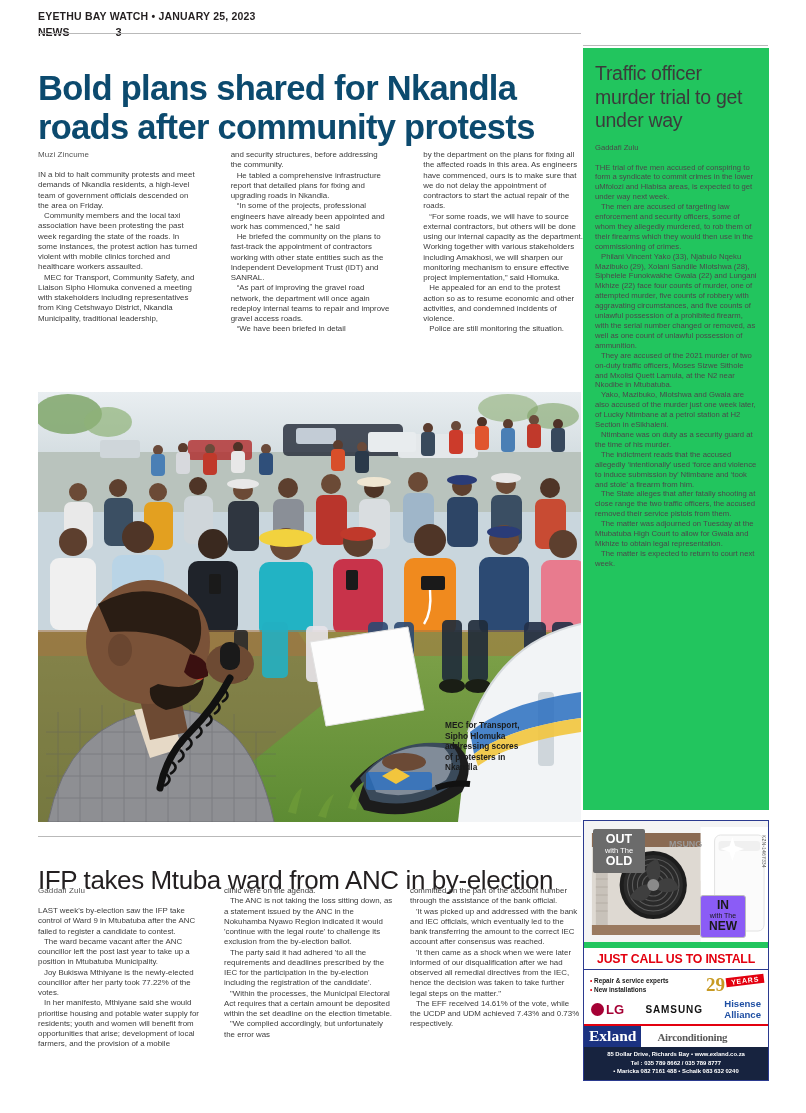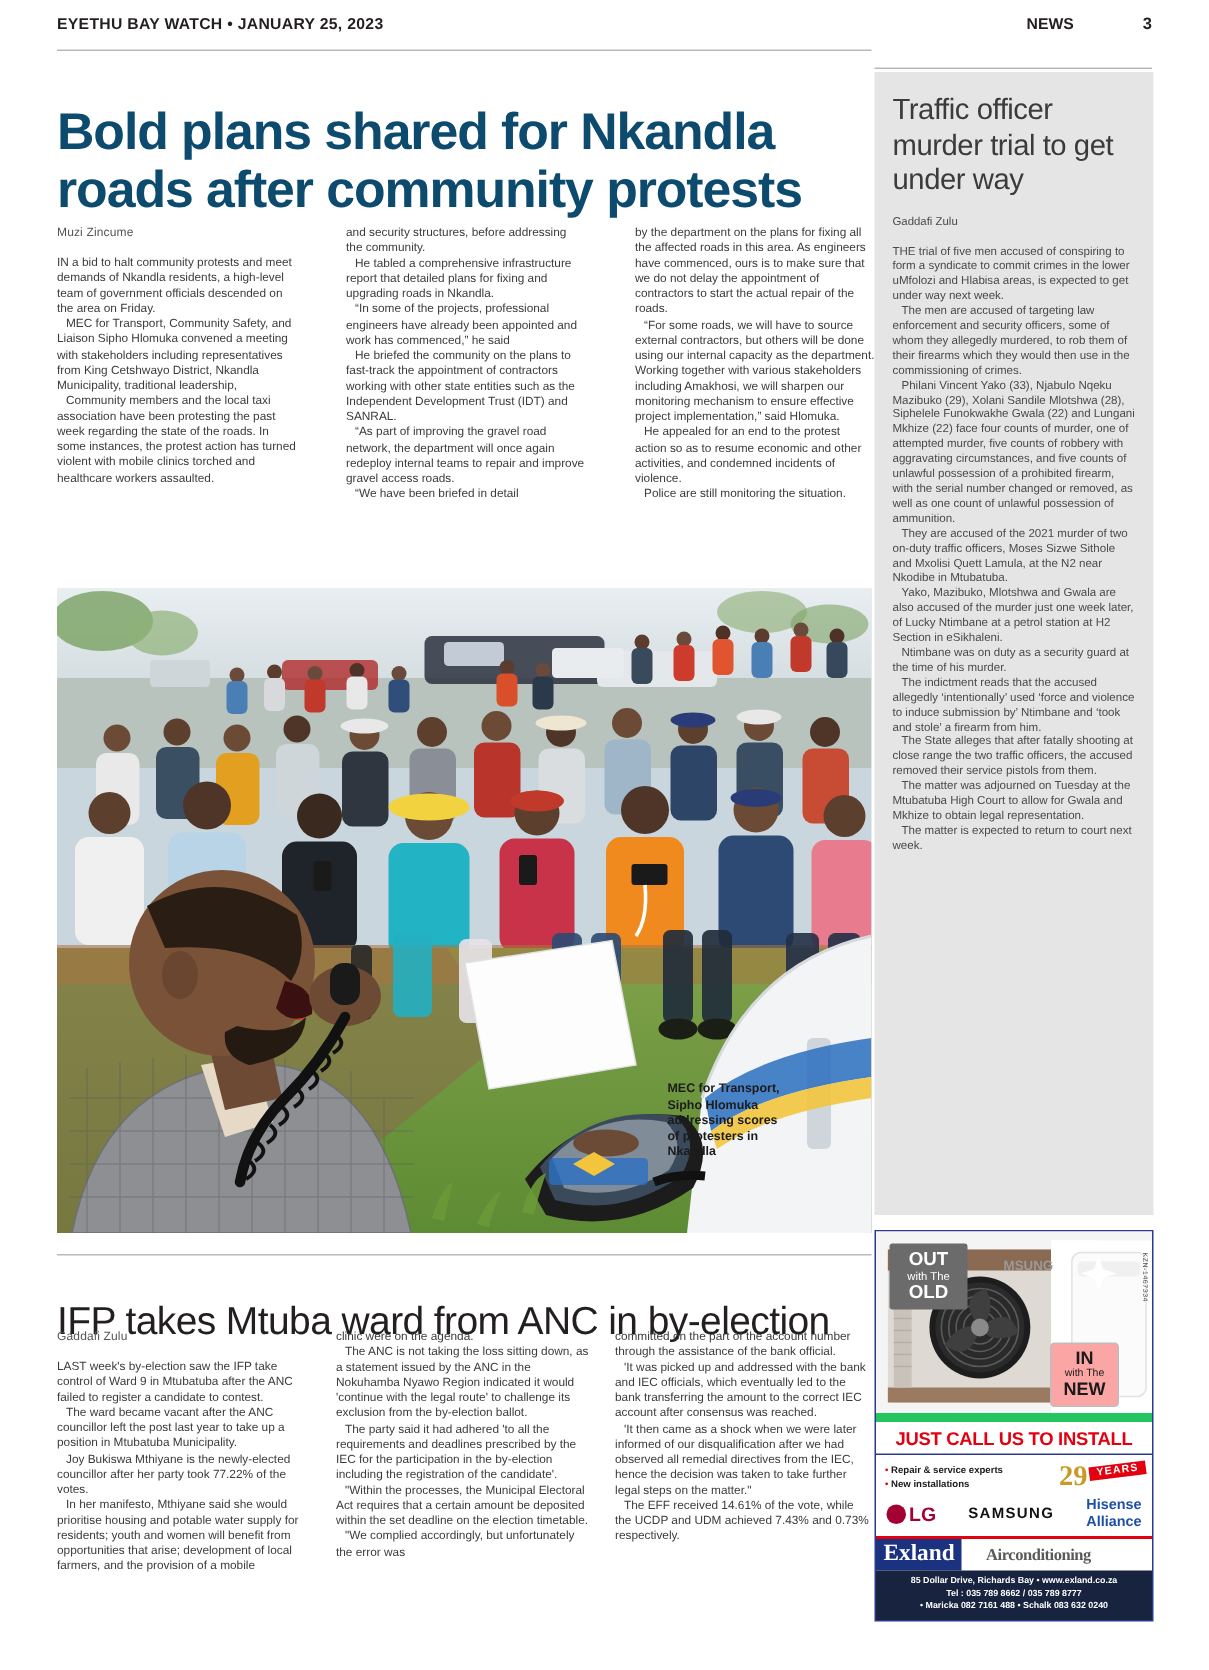--- a/index.html
+++ b/index.html
@@ -10,21 +10,21 @@
     font-family: "Liberation Sans", sans-serif;
     color: #231f20;
     overflow: hidden;
     position: relative;
   }
   .page { width:806px; height:1113px; position:relative; padding: 0; }
 
   
   .masthead {
     position:absolute; left:38px; top:10px; width:730px; height:28px;
-    display:flex; align-items:flex-start; justify-content:space-between;
+    display:flex; align-items:flex-start; justify-content:space-between;flex-direction:column;
   }
   .masthead-left {
     font-size:10.5px; font-weight:bold; letter-spacing:.2px;
     font-family:"Liberation Sans", sans-serif; color:#231f20;
     white-space:nowrap;
   }
   .masthead-right { display:flex; align-items:baseline; gap:46px; }
   .masthead-section { font-size:10.5px; font-weight:bold; color:#231f20; }
   .masthead-page { font-size:11px; font-weight:bold; color:#231f20; }
   .rule-top {
@@ -64,21 +64,21 @@
   }
   .photo svg { display:block; width:543px; height:430px; }
   .photo-caption {
     position:absolute; left:445px; top:720px; width:80px;
     font-size:8.3px; line-height:10.6px; font-weight:bold; color:#1b1b1b;
   }
 
   
   .sidebar {
     position:absolute; left:583px; top:48px; width:186px; height:762px;
-    background:#e5e5e5;
+    background:#22c55e;
     padding:14px 12px 10px 12px;
   }
   .sidebar-headline {
     font-size:19.5px; line-height:23.5px; font-weight:normal;
     color:#3b3b3b; letter-spacing:-0.3px; margin:0 0 10px 0;
     font-family:"Liberation Sans", sans-serif;
   }
   .sidebar-byline { font-size:7.6px; color:#4a4a4a; margin-bottom:11px; }
   .sidebar p {
     margin:0; font-size:7.7px; line-height:9.9px; color:#4a4a4a;
@@ -112,21 +112,21 @@
   .ad-photo svg { display:block; width:100%; height:130px; }
   .ad-badge-out {
     position:absolute; left:9px; top:8px; width:52px;
     background:#6b6b6b; color:#fff; text-align:center;
     padding:4px 2px 5px 2px; border-radius:2px;
   }
   .ad-badge-out .big { font-size:12.5px; font-weight:bold; line-height:13px; display:block; }
   .ad-badge-out .sm { font-size:7.5px; line-height:9px; display:block; }
   .ad-badge-in {
     position:absolute; right:22px; bottom:4px; width:46px;
-    background:#fca5a5; color:#1a1a1a; text-align:center;
+    background:#8b5cf6; color:#1a1a1a; text-align:center;
     padding:3px 2px 4px 2px; border:1px solid #bdbdbd; border-radius:3px;
   }
   .ad-badge-in .big { font-size:12px; font-weight:bold; line-height:13px; display:block; }
   .ad-badge-in .sm { font-size:7px; line-height:8.5px; display:block; }
   .ad-vertical {
     position:absolute; right:2px; top:14px;
     font-size:4.6px; color:#555; letter-spacing:.4px;
     writing-mode:vertical-rl;
   }
   .ad-cta {
@@ -197,22 +197,22 @@
   </div>
   <div class="rule-top"></div>
   <div class="rule-top-right"></div>
 
   <h1 class="headline-1">Bold plans shared for Nkandla roads after community protests</h1>
 
   <div class="cols-main">
     <div class="col">
       <div class="byline">Muzi Zincume</div>
       <p>IN a bid to halt community protests and meet demands of Nkandla residents, a high-level team of government officials descended on the area on Friday.</p>
+      <p class="ind">Community members and the local taxi association have been protesting the past week regarding the state of the roads. In some instances, the protest action has turned violent with mobile clinics torched and healthcare workers assaulted.</p>
       <p class="ind">MEC for Transport, Community Safety, and Liaison Sipho Hlomuka convened a meeting with stakeholders including representatives from King Cetshwayo District, Nkandla Municipality, traditional leadership,</p>
-      <p class="ind">Community members and the local taxi association have been protesting the past week regarding the state of the roads. In some instances, the protest action has turned violent with mobile clinics torched and healthcare workers assaulted.</p>
     </div>
     <div class="col">
       <p>and security structures, before addressing the community.</p>
       <p class="ind">He tabled a comprehensive infrastructure report that detailed plans for fixing and upgrading roads in Nkandla.</p>
       <p class="ind">“In some of the projects, professional engineers have already been appointed and work has commenced,” he said</p>
       <p class="ind">He briefed the community on the plans to fast-track the appointment of contractors working with other state entities such as the Independent Development Trust (IDT) and SANRAL.</p>
       <p class="ind">“As part of improving the gravel road network, the department will once again redeploy internal teams to repair and improve gravel access roads.</p>
       <p class="ind">“We have been briefed in detail</p>
     </div>
     <div class="col">

